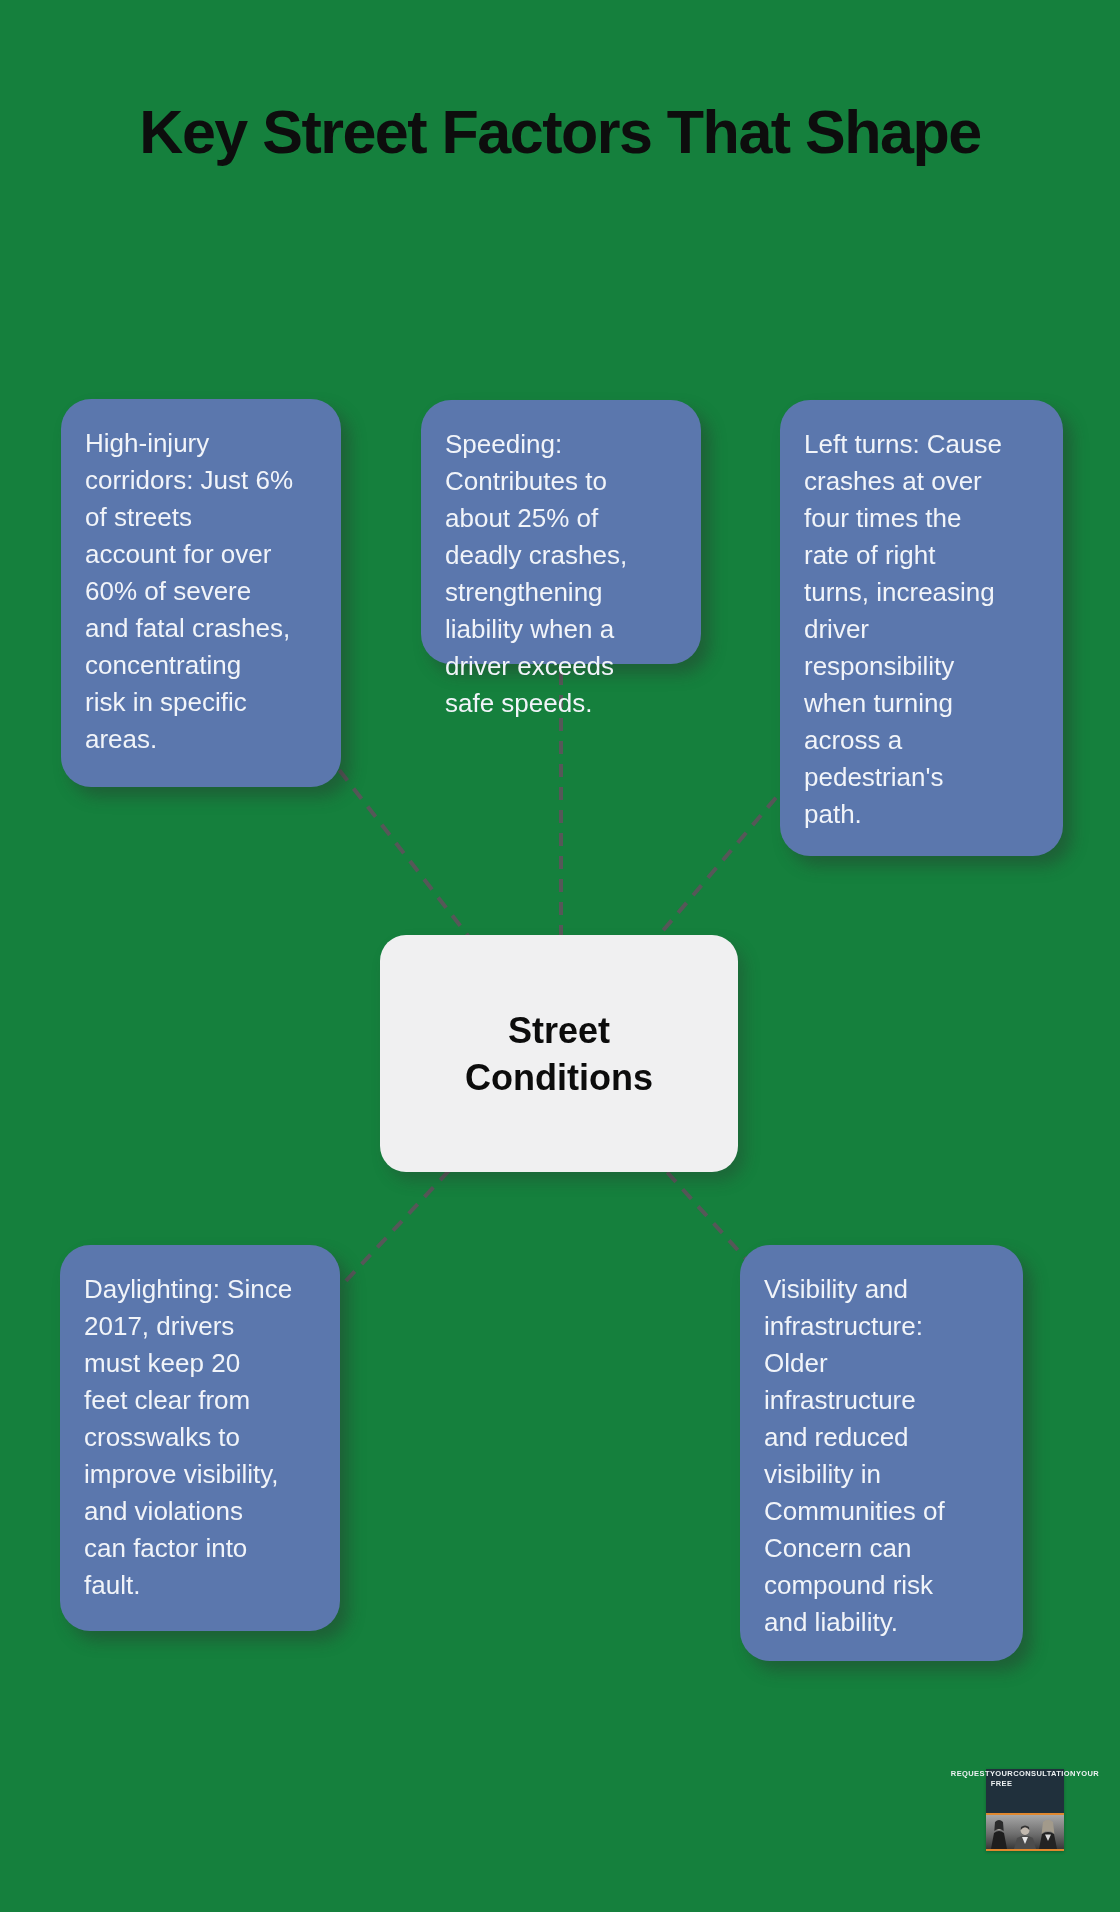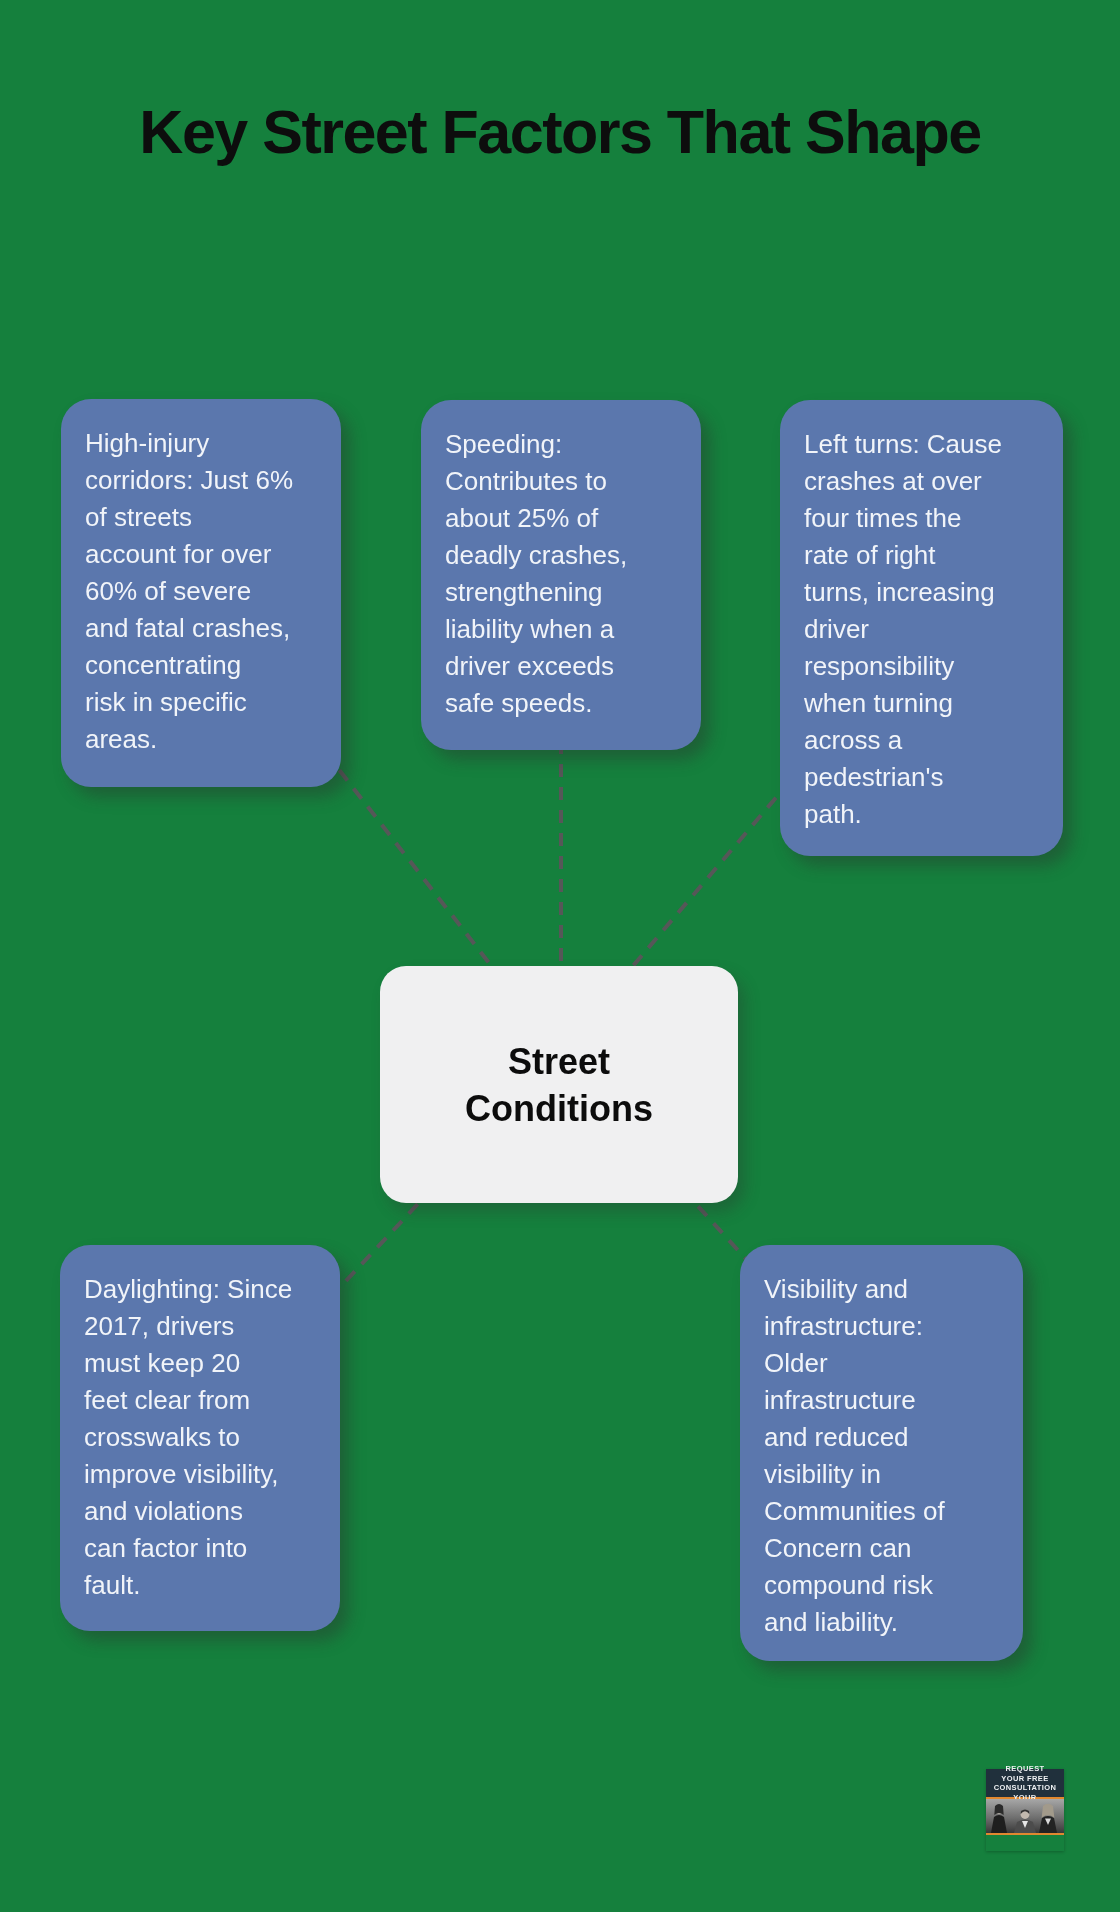--- a/index.html
+++ b/index.html
@@ -15,39 +15,39 @@
   }
   .connectors{position:absolute;top:0;left:0;}
   .factor{
     position:absolute;background:#5b77ad;border-radius:30px;
     box-shadow:9px 10px 16px rgba(45,45,45,.38);
     color:#f1f4f9;font-size:26px;line-height:37px;
     padding:26px 16px 4px 24px;box-sizing:border-box;
     white-space:pre-line;
   }
   #node-tl{left:61px;top:399px;width:280px;height:388px;}
-  #node-tm{left:421px;top:400px;width:280px;height:350px;}
+  #node-tm{left:421px;top:400px;width:280px;height:264px;}
   #node-tr{left:780px;top:400px;width:283px;height:456px;}
   #node-bl{left:60px;top:1245px;width:280px;height:386px;}
   #node-br{left:740px;top:1245px;width:283px;height:416px;}
   .center-node{
     position:absolute;left:380px;top:935px;width:358px;height:237px;
     background:#f0f0f1;border-radius:26px;
     box-shadow:7px 9px 15px rgba(45,45,45,.30);
     display:flex;align-items:center;justify-content:center;
     text-align:center;font-weight:700;font-size:36px;line-height:47px;
-    color:#0c0c0c;white-space:pre-line;margin-top:31px;
+    color:#0c0c0c;white-space:pre-line;
   }
   .badge{
     position:absolute;left:986px;top:1769px;width:78px;height:82px;
     cursor:pointer;box-shadow:0 1px 3px rgba(0,0,0,.25);
   }
   .badge-top{
-    background:#20303c;height:28px;
-    display:flex;flex-direction:column;justify-content:center;
+    background:#20303c;height:44px;
+    display:flex;flex-direction:row;justify-content:center;
     text-align:center;
   }
   .badge-line{
     color:#eef1f3;font-size:7.5px;font-weight:700;line-height:9.5px;
     letter-spacing:.4px;
   }
   .badge-rule{height:2px;background:#e0882f;}
   .badge-photo{display:block;width:78px;height:34px;}
 </style>
 </head>

